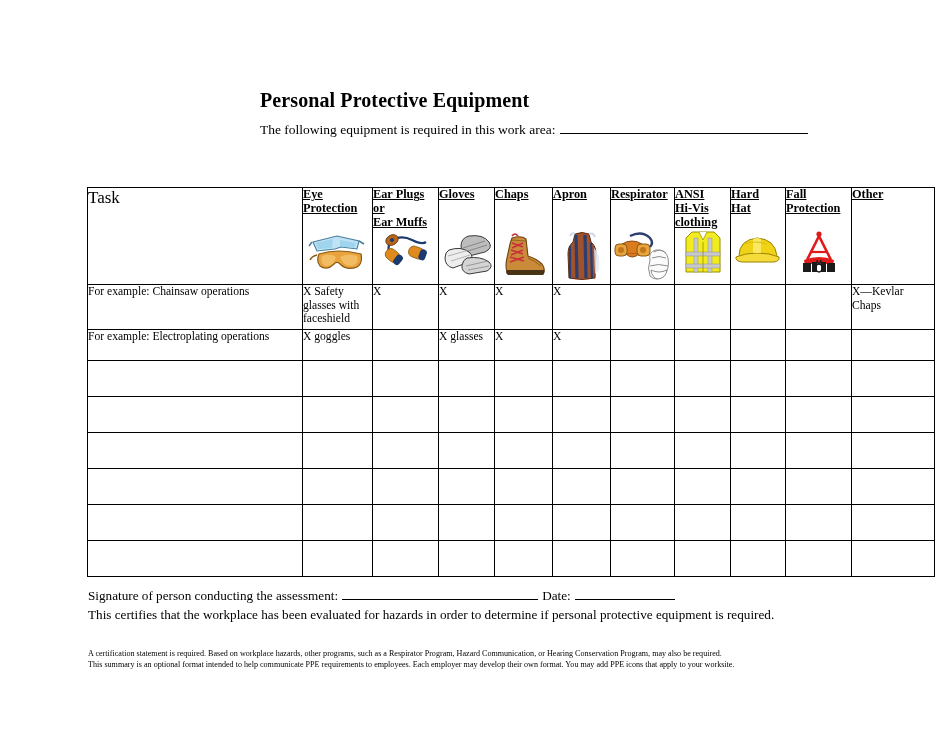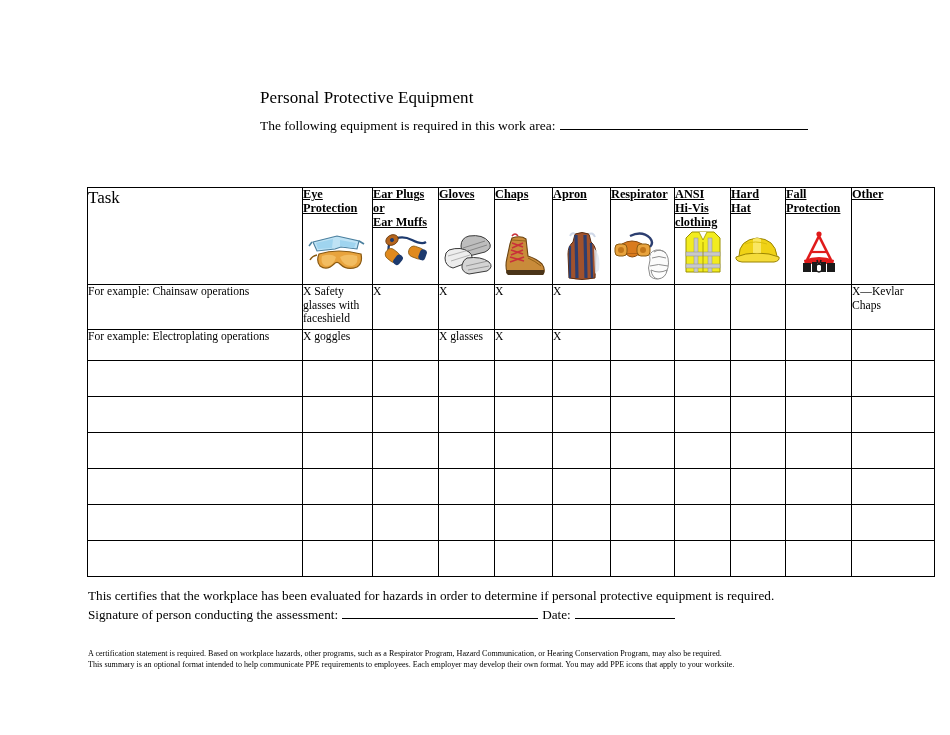--- a/index.html
+++ b/index.html
@@ -17,22 +17,22 @@
   }
 
   
   .title-block {
     position: absolute;
     left: 260px;
     top: 88px;
     width: 660px;
   }
   .doc-title {
-    font-size: 17px;
-    font-weight: normal;
+    font-size: 20px;
+    font-weight: bold;
     letter-spacing: 0.1px;
     margin: 0;
     line-height: 1.2;
   }
   .subtitle-row {
     margin-top: 10px;
     font-size: 13.5px;
     font-weight: normal;
     white-space: nowrap;
   }
@@ -431,22 +431,22 @@
       <td class="body-cell"></td>
       <td class="body-cell"></td>
       <td class="body-cell"></td>
       <td class="body-cell"></td>
       <td class="body-cell"></td>
     </tr>
   </tbody>
 </table>
 
 <div class="cert">
-  <div>This certifies that the workplace has been evaluated for hazards in order to determine if personal protective equipment is required.</div>
   <div>
     <span>Signature of person conducting the assessment:</span><span class="blank-line sig-line"></span><span>Date:</span><span class="blank-line date-line"></span>
   </div>
+  <div>This certifies that the workplace has been evaluated for hazards in order to determine if personal protective equipment is required.</div>
 </div>
 
 <div class="footnote">
   <div>A certification statement is required. Based on workplace hazards,  other programs, such as a Respirator Program, Hazard Communication, or Hearing Conservation Program, may also be required.</div>
   <div>This summary is an optional format intended to help communicate PPE requirements to employees. Each employer may develop their own format. You may add PPE icons that apply to your worksite.</div>
 </div>
 
 </body></html>

